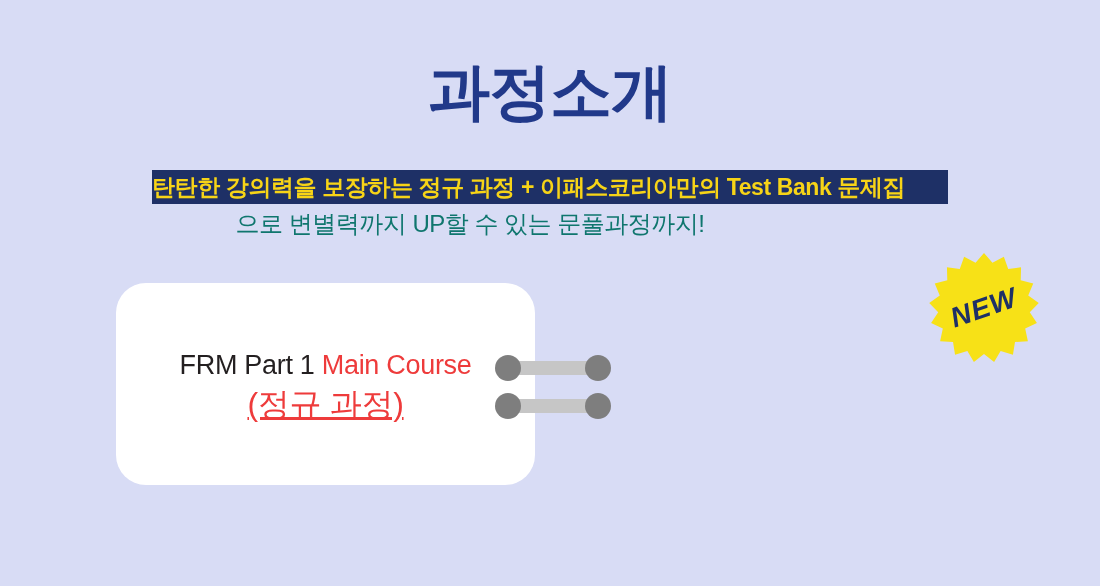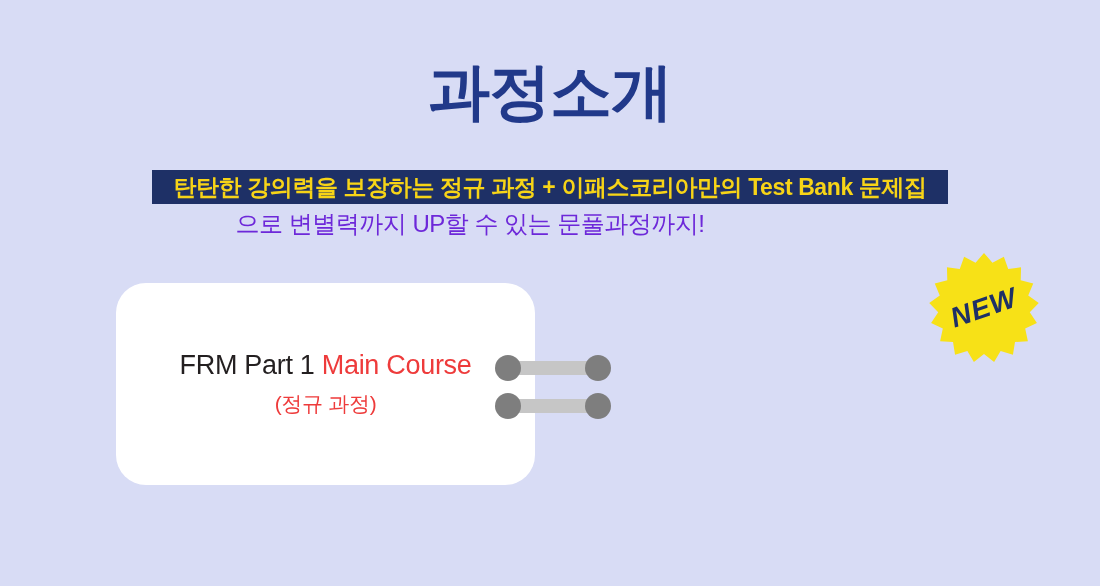--- a/index.html
+++ b/index.html
@@ -39,41 +39,40 @@
   
   .banner {
     position: absolute;
     left: 152px;
     top: 170px;
     width: 796px;
     height: 34px;
     background: #1e3066;
     display: flex;
     align-items: center;
-    justify-content: center;
   }
   .banner-text {
     color: #f7d417;
     font-size: 23px;
     line-height: 23px;
     font-weight: 700;
     letter-spacing: -0.4px;
     white-space: nowrap;
   }
 
   .subtitle {
     position: absolute;
     left: 0;
     top: 208px;
     width: 940px;
     text-align: center;
     font-size: 24px;
     line-height: 32px;
     font-weight: 400;
-    color: #6d28d9;
+    color: #0f766e;
     letter-spacing: -0.5px;
     white-space: nowrap;
   }
 
   
   .card {
     position: absolute;
     top: 283px;
     height: 202px;
     background: #ffffff;
@@ -88,26 +87,27 @@
 
   .card-line1 {
     font-size: 27px;
     line-height: 36px;
     color: #231f20;
     white-space: nowrap;
     letter-spacing: -0.3px;
   }
   .card-line1 .accent { color: #ee3b3b; }
   .card-line2 {
-    font-size: 21px;
+    font-size: 32px;
     line-height: 34px;
     color: #ee3b3b;
     white-space: nowrap;
     letter-spacing: -0.3px;
     margin-top: 4px;
+    text-decoration: underline;
   }
 
   
   .connector {
     position: absolute;
     left: 495px;
     width: 116px;
     height: 26px;
   }
   .connector.top    { top: 355px; }

